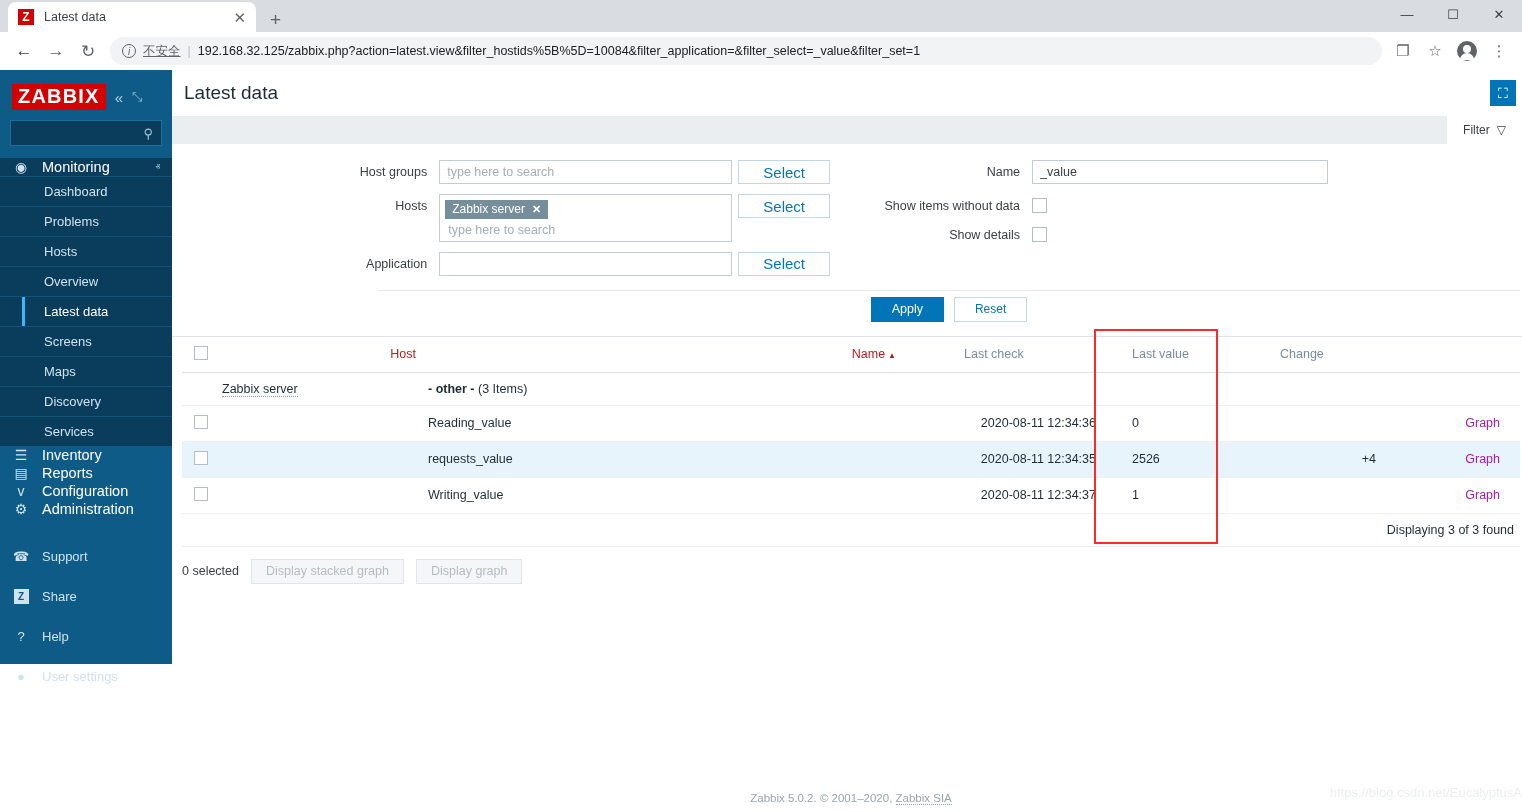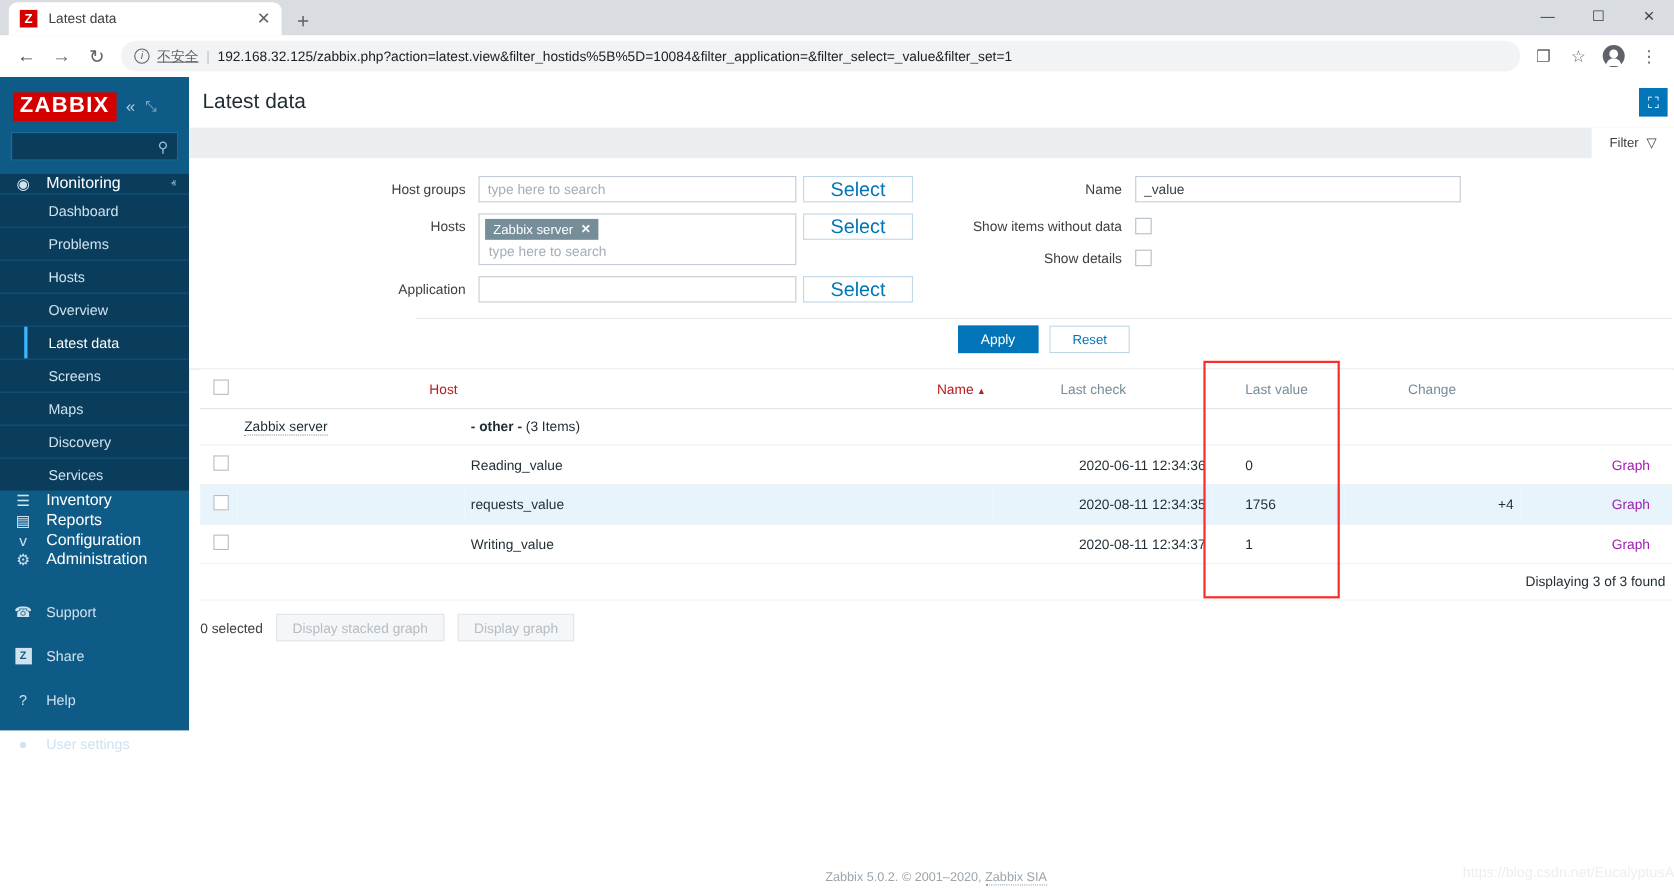--- a/index.html
+++ b/index.html
@@ -216,21 +216,21 @@
     background: #768d9a; color: #ffffff; font-size: 12px;
     padding: 2px 7px; height: 19px;
   }
   .chip-x { font-size: 11px; cursor: pointer; font-weight: bold; }
   .ms-placeholder {
     font-size: 12.5px; color: #a5aeb6; padding: 4px 3px 1px 3px;
   }
   .select-btn {
     margin-left: 6px; height: 24px; padding: 0 24px;
     border: 1px solid #bfd7e6; background: #ffffff;
-    color: #0275b8; font-size: 18px; cursor: pointer;
+    color: #0275b8; font-size: 15px; cursor: pointer;
     font-family: "Liberation Sans", sans-serif;
   }
   .fcheck {
     width: 15px; height: 15px; border: 1px solid #b4bdc5;
     background: #ffffff; margin-top: 4px; cursor: pointer;
   }
   .filter-actions {
     display: flex; justify-content: center; gap: 10px;
     padding: 6px 0 14px 0; margin-top: 4px;
     border-top: 1px solid #e6e9ec; margin-left: 206px; margin-right: 10px;
@@ -520,32 +520,32 @@
               <td class="col-lastcheck"></td>
               <td class="col-lastvalue"></td>
               <td class="col-change"></td>
               <td class="col-graph"></td>
             </tr>
 
             <tr>
               <td class="col-chk"><span class="rowchk"></span></td>
               <td class="col-host"></td>
               <td class="col-name">Reading_value</td>
-              <td class="col-lastcheck">2020-06-11 12:34:36</td>
+              <td class="col-lastcheck">2020-08-11 12:34:36</td>
               <td class="col-lastvalue">0</td>
               <td class="col-change"></td>
               <td class="col-graph"><span class="graphlink">Graph</span></td>
             </tr>
 
             <tr class="hl">
               <td class="col-chk"><span class="rowchk"></span></td>
               <td class="col-host"></td>
               <td class="col-name">requests_value</td>
               <td class="col-lastcheck">2020-08-11 12:34:35</td>
-              <td class="col-lastvalue">1756</td>
+              <td class="col-lastvalue">2526</td>
               <td class="col-change">+4</td>
               <td class="col-graph"><span class="graphlink">Graph</span></td>
             </tr>
 
             <tr>
               <td class="col-chk"><span class="rowchk"></span></td>
               <td class="col-host"></td>
               <td class="col-name">Writing_value</td>
               <td class="col-lastcheck">2020-08-11 12:34:37</td>
               <td class="col-lastvalue">1</td>

